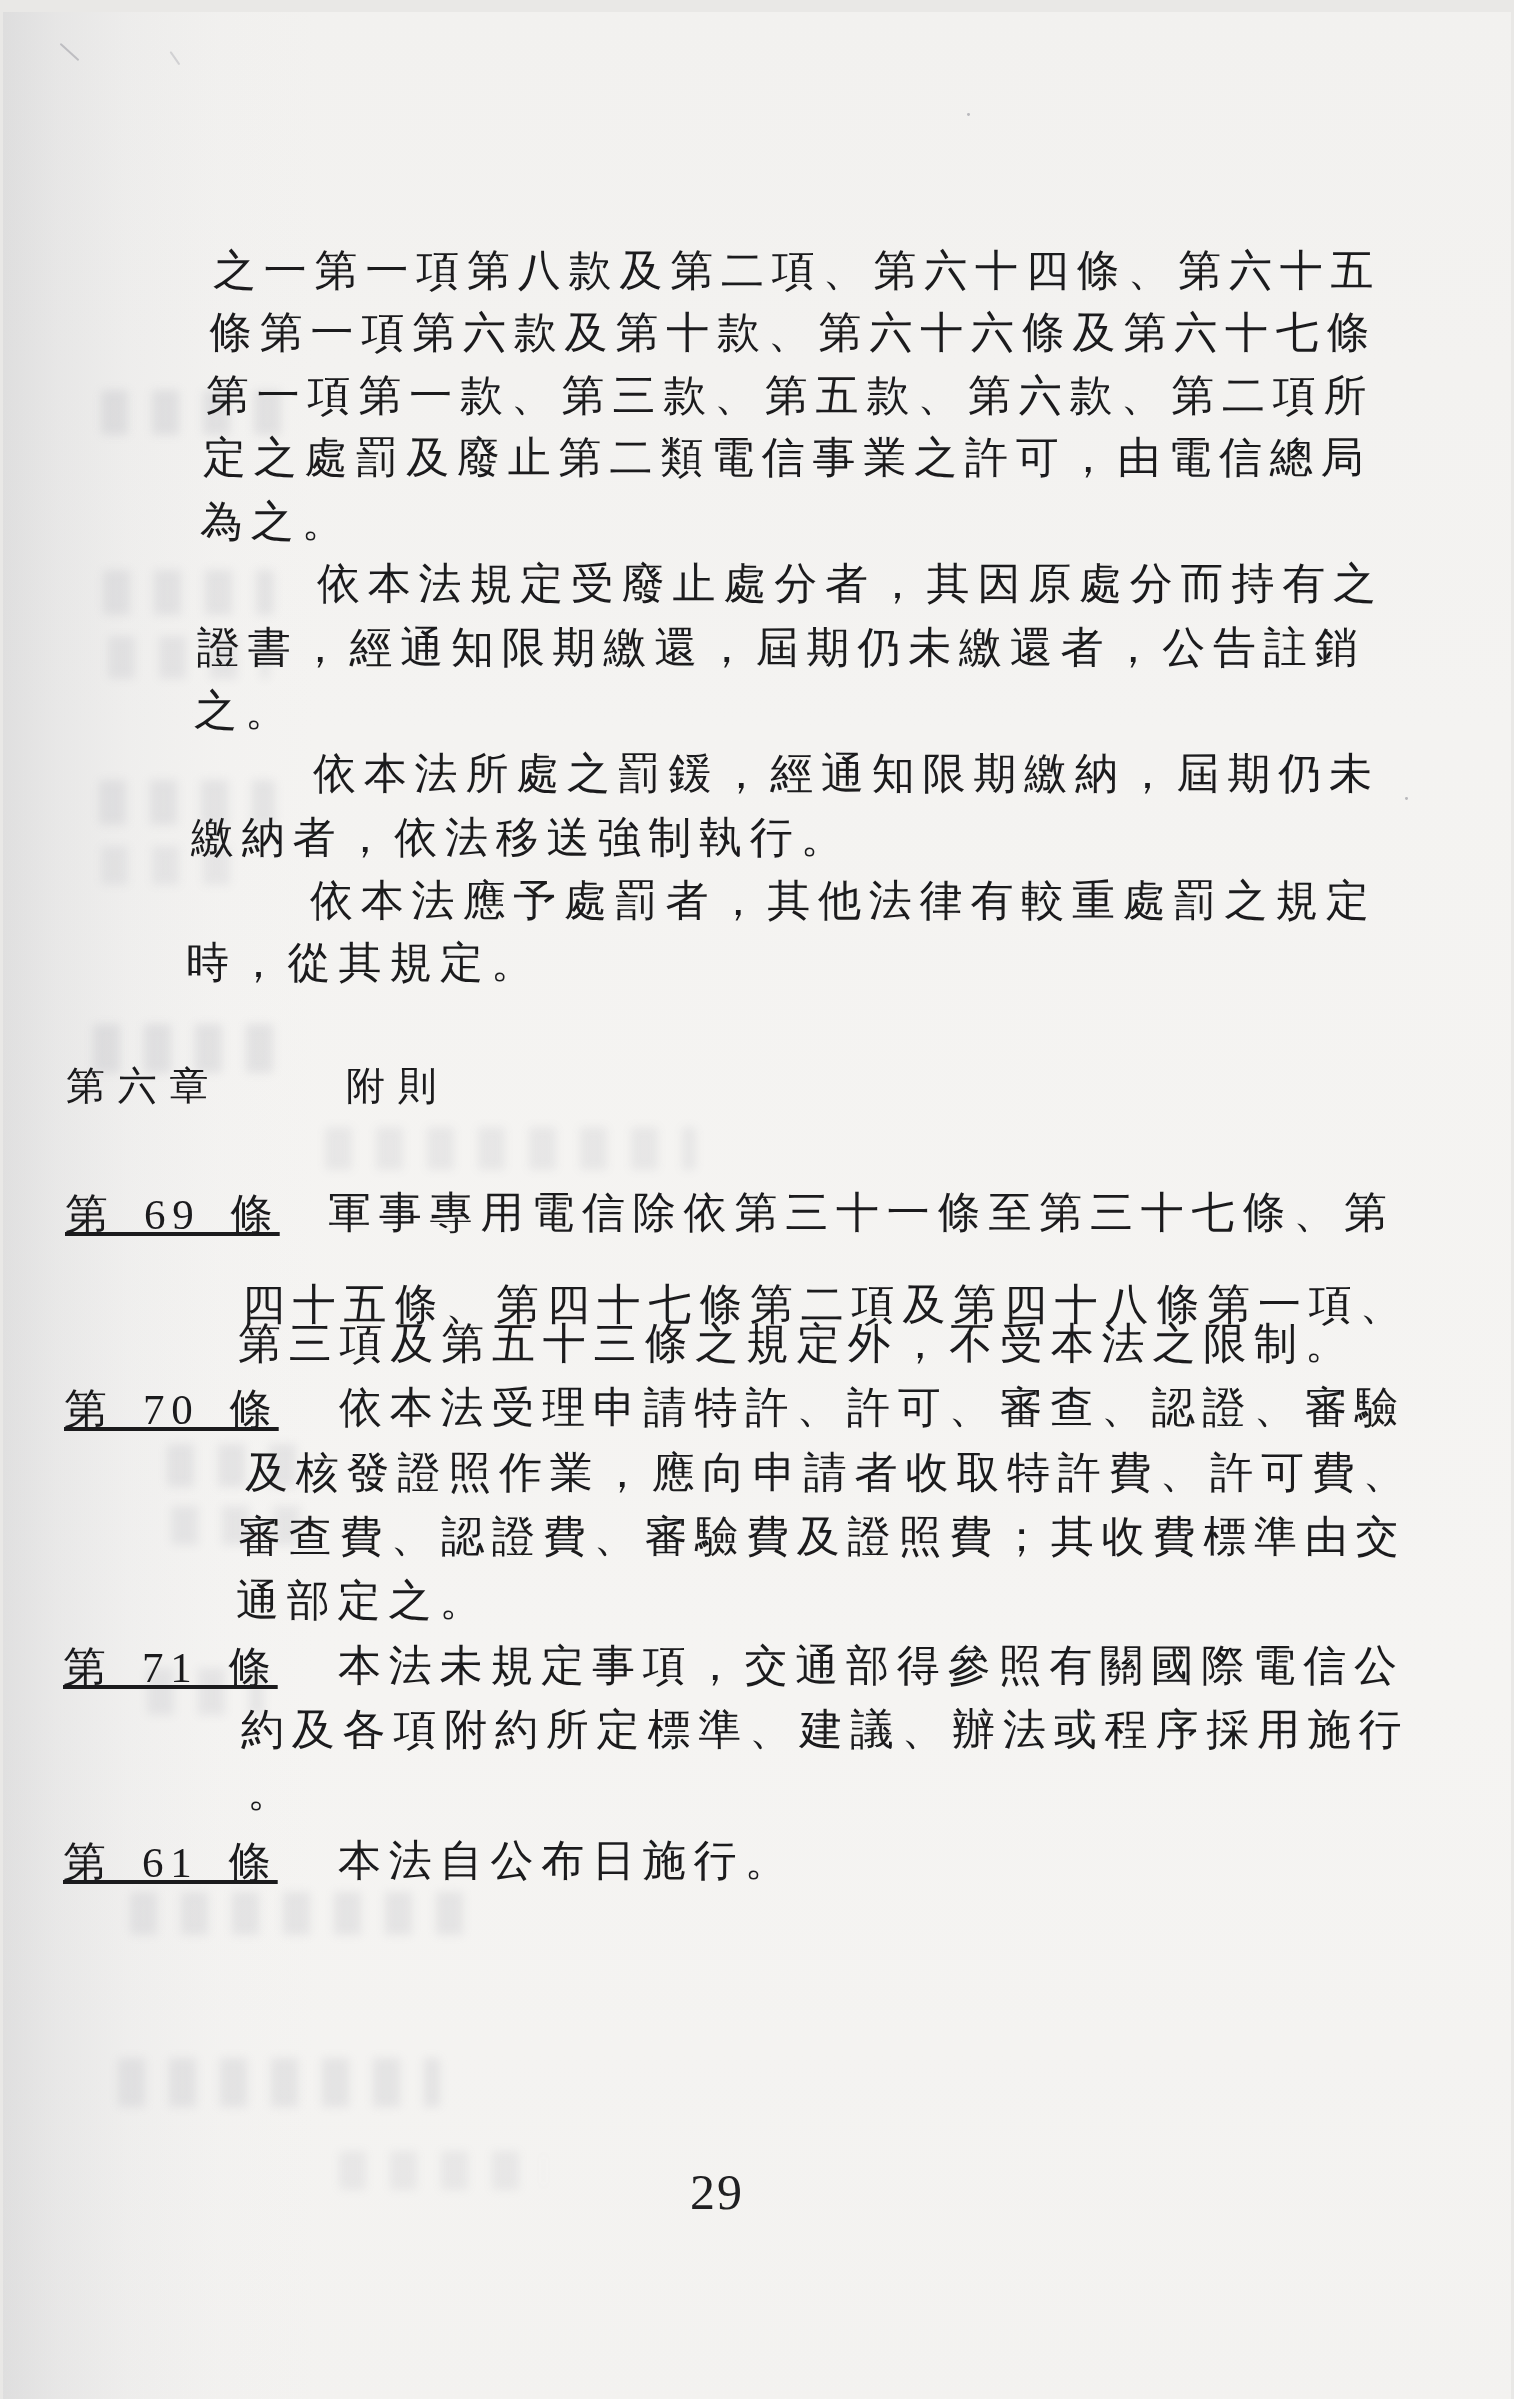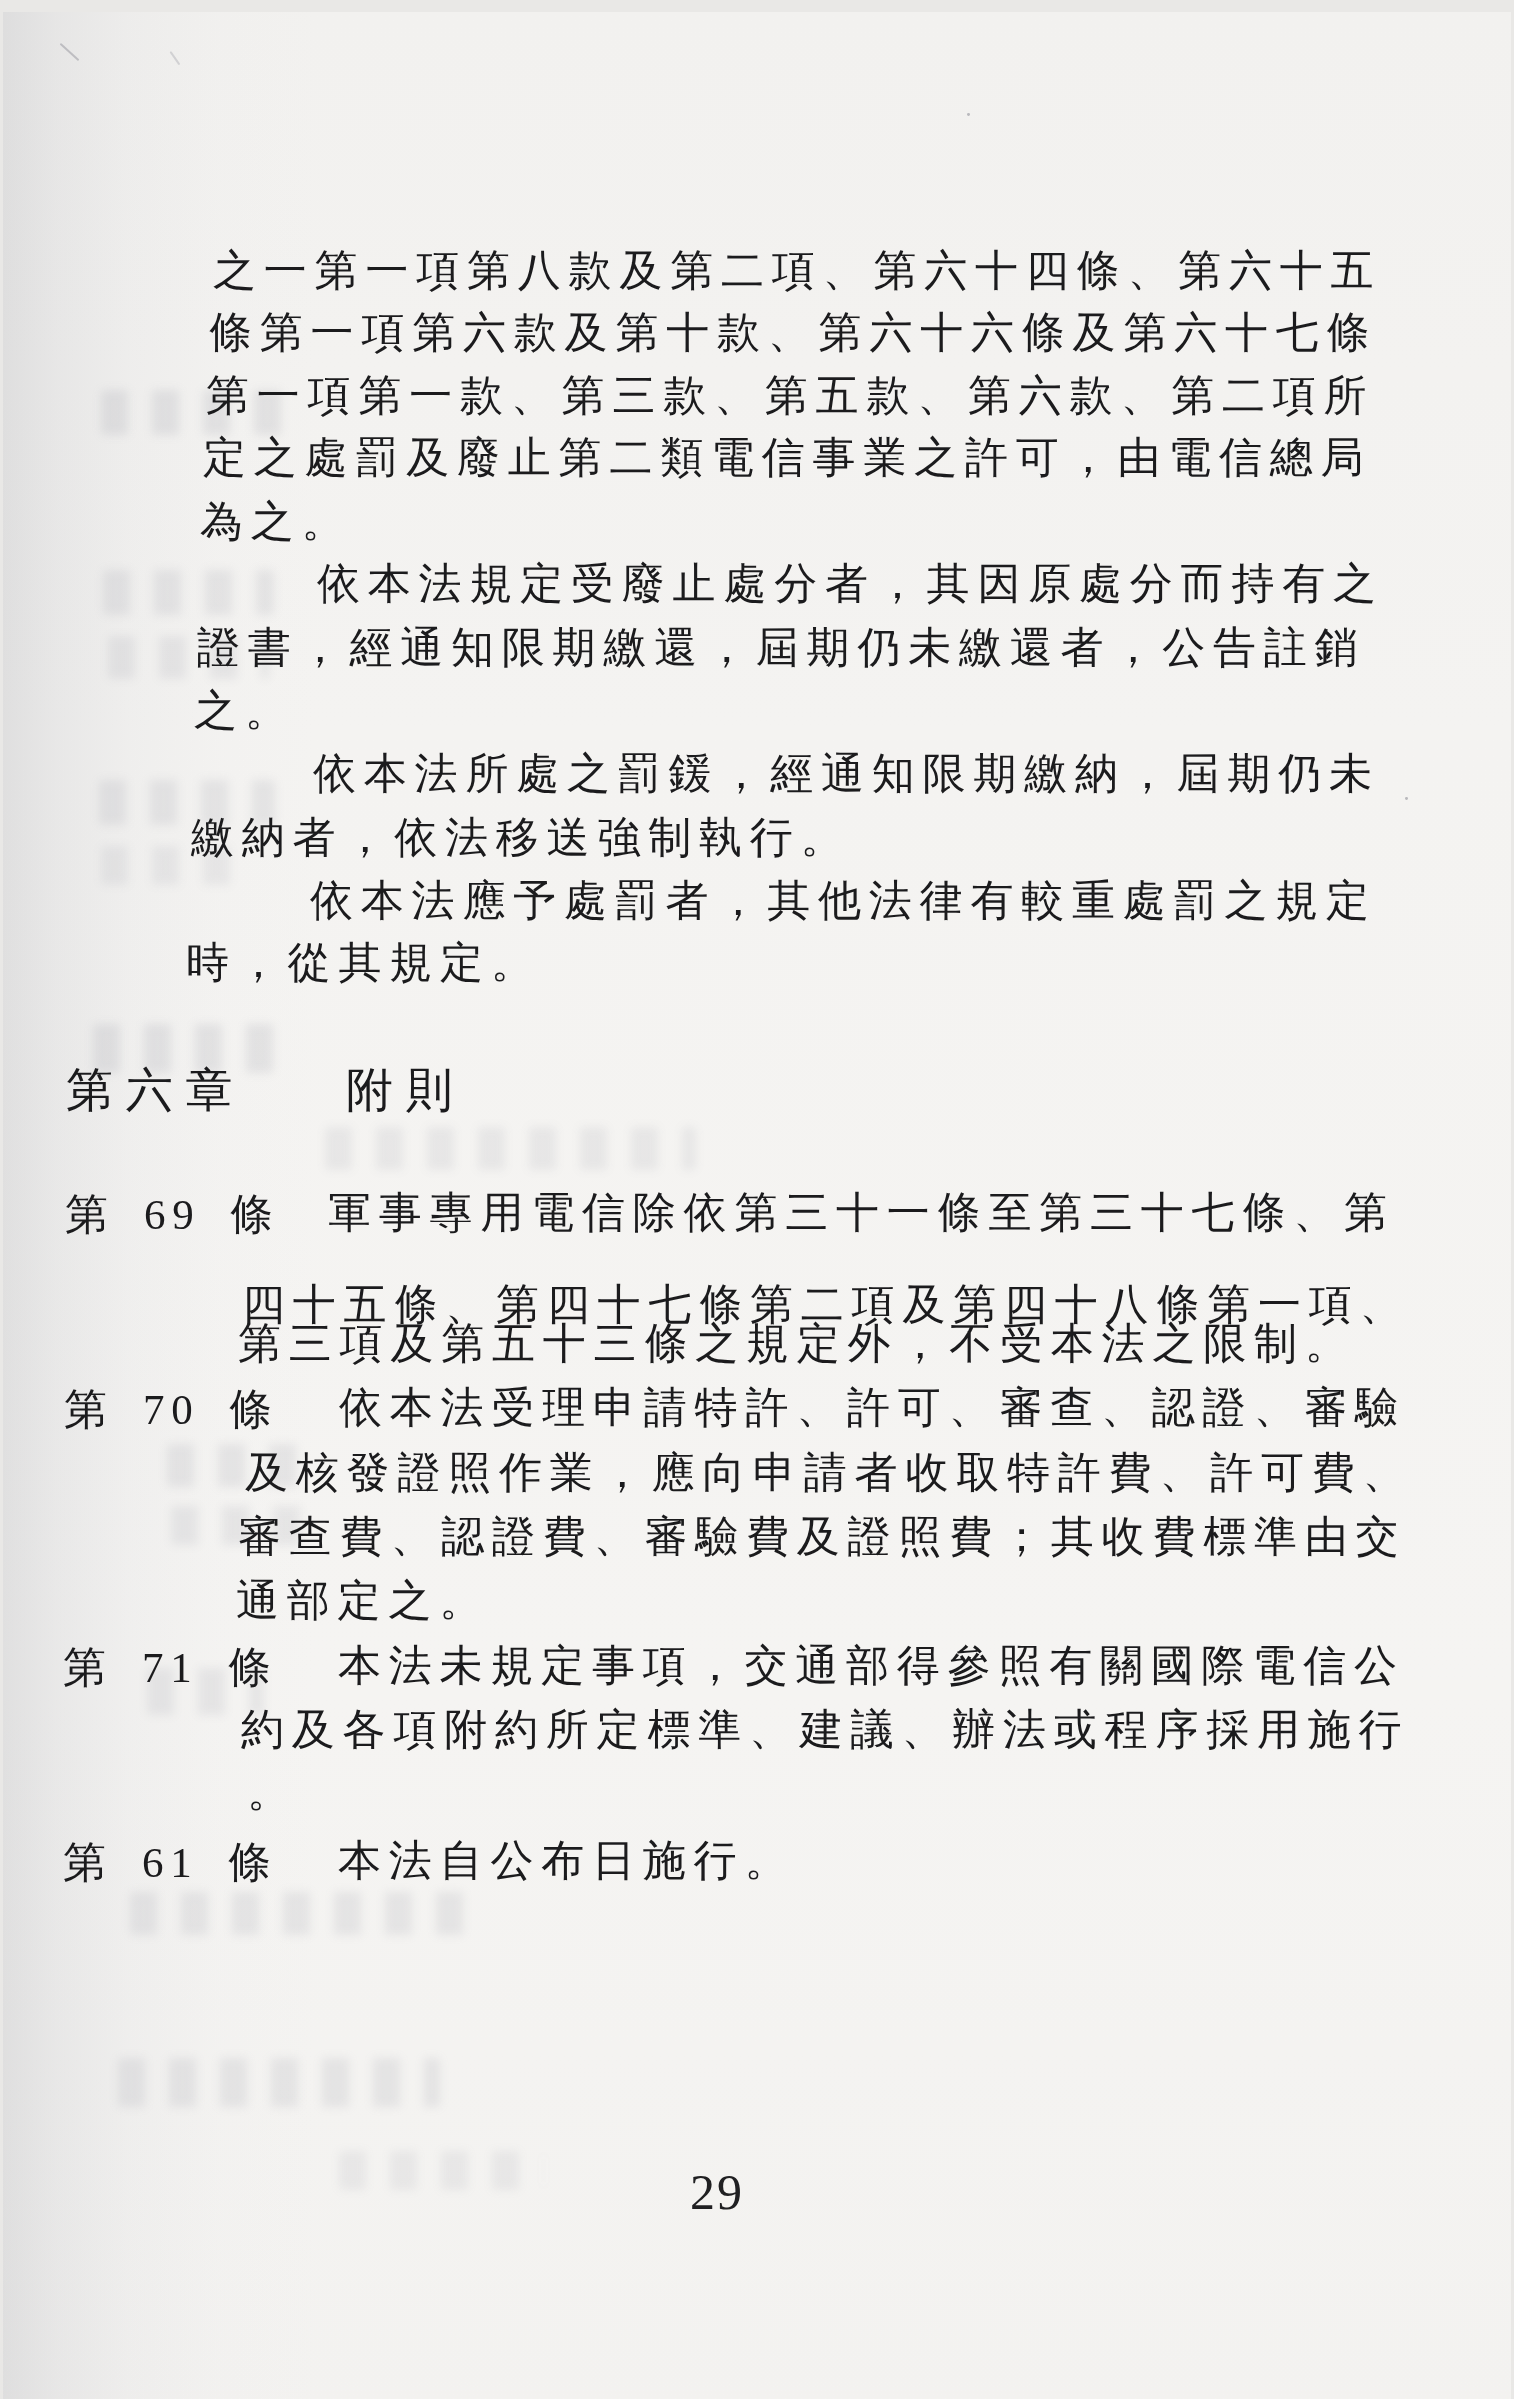--- a/index.html
+++ b/index.html
@@ -26,23 +26,24 @@
     position:absolute;
     white-space:pre;
     font-size:43px;
     line-height:1.18;
     letter-spacing:7.8px;
     color:#1b1b1d;
   }
   .article-no{
     letter-spacing:6.8px;
     word-spacing:11.7px;
+    text-decoration:underline;
   }
   .chapter{
-    font-size:47px;
+    font-size:39px;
     letter-spacing:12.7px;
     font-weight:500;
   }
   .page-num{
     position:absolute;
     font-size:50px;
     letter-spacing:2px;
     color:#202022;
   }
   

